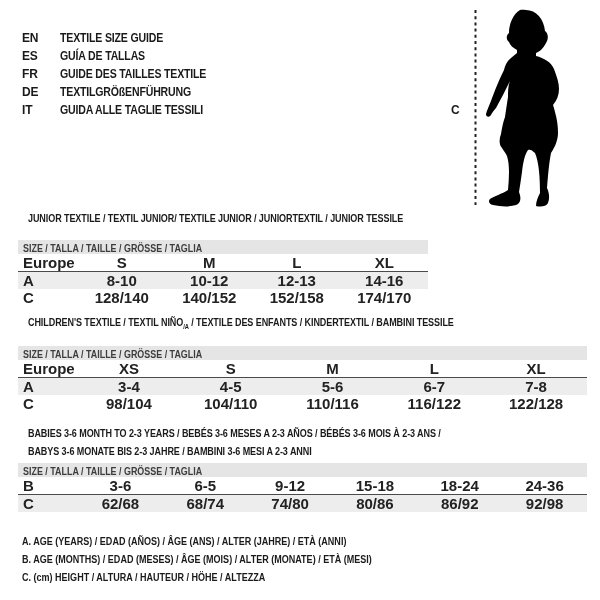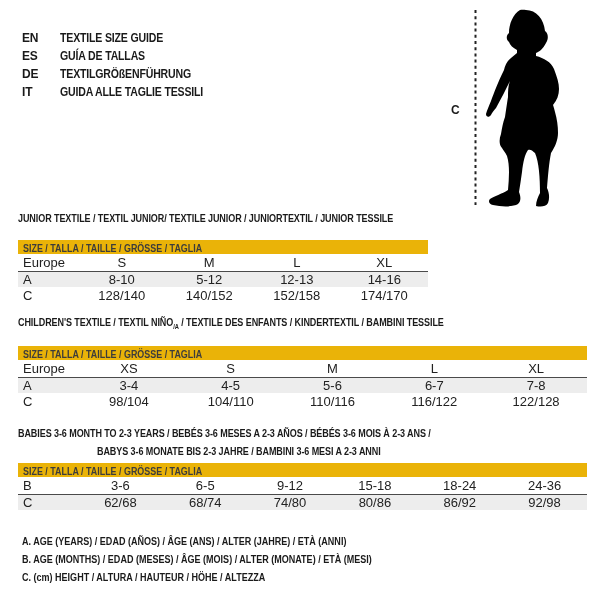--- a/index.html
+++ b/index.html
@@ -12,38 +12,38 @@
   .lang-row { display:flex; height:18px; align-items:center; }
   .lang-code { width:38px; font-size:12px; font-weight:bold; letter-spacing:-0.2px; }
   .lang-label { font-size:12px; font-weight:bold; letter-spacing:-0.2px;
                 display:inline-block; transform:scaleX(0.88); transform-origin:left center; white-space:nowrap; }
 
   
   .figure-svg { position:absolute; left:440px; top:0; width:160px; height:215px; }
   .c-label { position:absolute; left:451px; top:103px; font-size:12px; font-weight:bold; }
 
   
-  .sec-title { position:absolute; left:18px; white-space:nowrap; font-size:11px; font-weight:bold;
-               letter-spacing:-0.1px;text-align:center; }
+  .sec-title { position:absolute; left:28px; white-space:nowrap; font-size:11px; font-weight:bold;
+               letter-spacing:-0.1px; }
   .sec-title .scale { display:inline-block; transform:scaleX(0.82); transform-origin:left center; white-space:nowrap; }
   .sub { font-size:7px; vertical-align:sub; }
   #sec1-title { top:212px; }
   #sec2-title { top:316px; }
   #sec3-title { top:424px; line-height:18px; }
 
   
   .tbl-wrap { position:absolute; left:18px; }
   #tbl1 { top:240px; width:410px; }
   #tbl2 { top:346px; width:569px; }
   #tbl3 { top:463px; width:569px; }
-  .size-bar { height:14px; background:#eab308; line-height:14px; padding-left:5px; overflow:hidden; }
+  .size-bar { height:14px; background:#e5e5e5; line-height:14px; padding-left:5px; overflow:hidden; }
   .size-bar span { display:inline-block; font-size:10.5px; font-weight:bold; color:#3c3c3c;
                    transform:scaleX(0.85); transform-origin:left center; white-space:nowrap; }
   table { width:100%; border-collapse:collapse; table-layout:fixed; }
-  td { font-size:13px; font-weight:normal; color:#222; text-align:center; height:16px; padding:0; white-space:nowrap;margin-left:8px; }
+  td { font-size:15px; font-weight:bold; color:#222; text-align:center; height:16px; padding:0; white-space:nowrap;margin-left:8px; }
   td.lbl { text-align:left; padding-left:5px; }
   tr.hdr td { height:17px; border-bottom:1px solid #4a4a4a; }
   tr.stripe td { background:#ededed; }
 
   
   .legend { position:absolute; left:22px; top:532px; }
   .legend-line { height:18px; line-height:18px; font-size:11px; font-weight:bold; white-space:nowrap; }
   .legend-line span { display:inline-block; transform:scaleX(0.82); transform-origin:left center; white-space:nowrap; }
 </style>
 </head>
@@ -52,20 +52,24 @@
 <div id="canvas">
 
   <div class="lang-block">
     <div class="lang-row">
       <span class="lang-code">EN</span>
       <span class="lang-label">TEXTILE SIZE GUIDE</span>
     </div>
     <div class="lang-row">
       <span class="lang-code">ES</span>
       <span class="lang-label">GUÍA DE TALLAS</span>
+    </div>
+    <div class="lang-row">
+      <span class="lang-code">FR</span>
+      <span class="lang-label">GUIDE DES TAILLES TEXTILE</span>
     </div>
     <div class="lang-row">
       <span class="lang-code">DE</span>
       <span class="lang-label">TEXTILGRÖßENFÜHRUNG</span>
     </div>
     <div class="lang-row">
       <span class="lang-code">IT</span>
       <span class="lang-label">GUIDA ALLE TAGLIE TESSILI</span>
     </div>
   </div>
@@ -140,21 +144,21 @@
           <tr class="hdr">
         <td class="lbl">Europe</td>
         <td>S</td>
         <td>M</td>
         <td>L</td>
         <td>XL</td>
       </tr>
       <tr class="stripe">
         <td class="lbl">A</td>
         <td>8-10</td>
-        <td>5-12</td>
+        <td>10-12</td>
         <td>12-13</td>
         <td>14-16</td>
       </tr>
       <tr>
         <td class="lbl">C</td>
         <td>128/140</td>
         <td>140/152</td>
         <td>152/158</td>
         <td>174/170</td>
       </tr>

